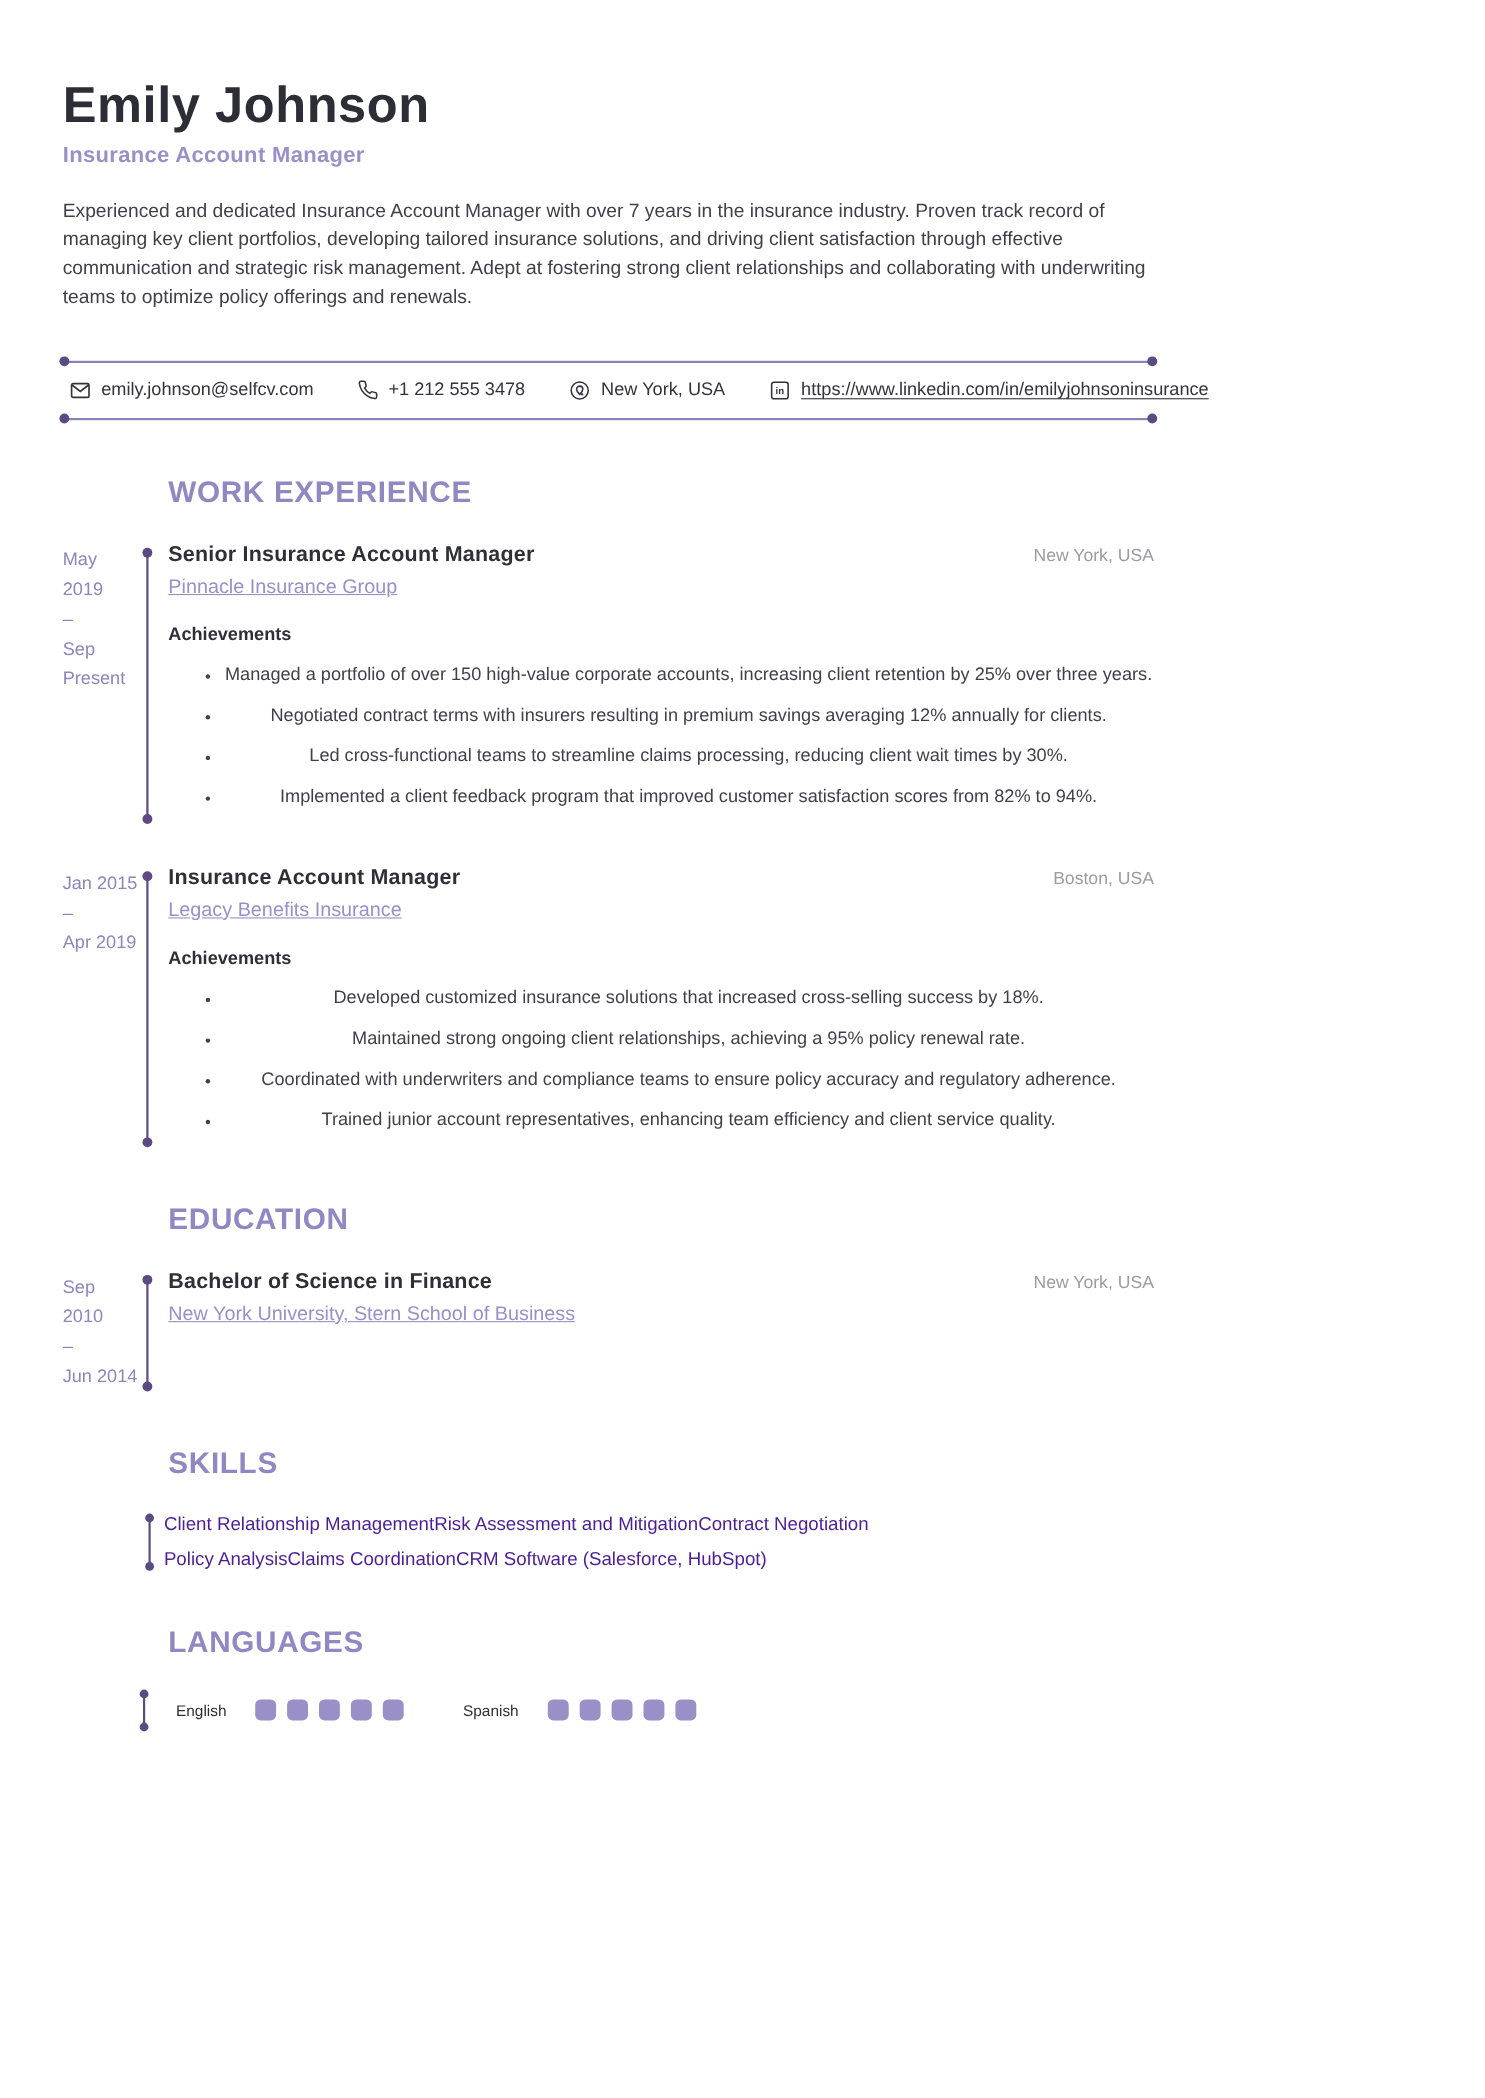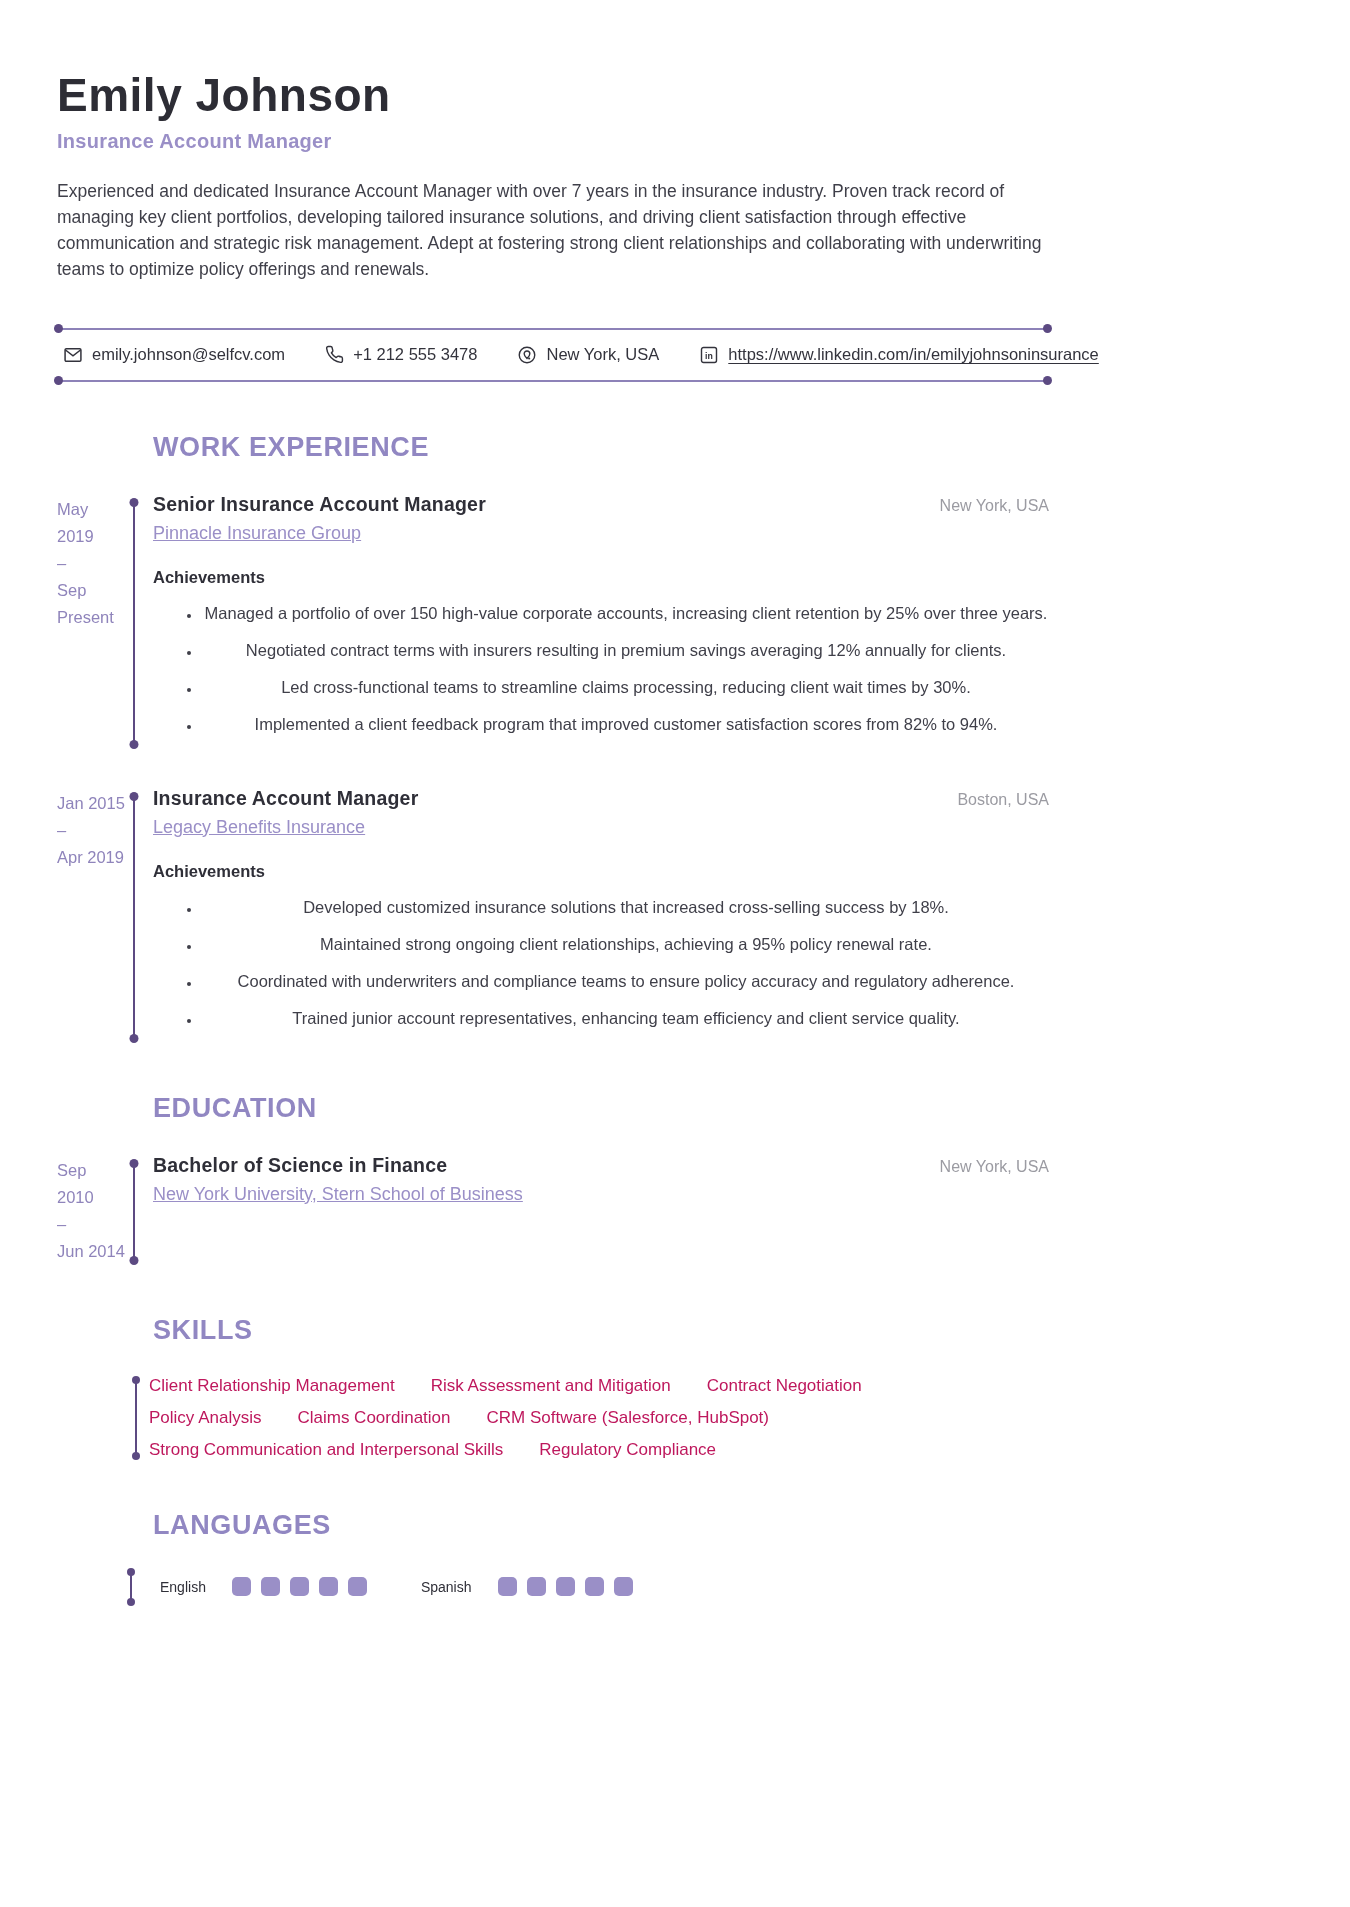--- a/index.html
+++ b/index.html
@@ -179,24 +179,23 @@
     left: -3px;
     width: 8px; height: 8px;
     border-radius: 50%;
     background: #5c4a82;
   }
   .lined-block .vdot-top { top: 0; }
   .lined-block .vdot-bottom { bottom: 0; }
 
   .skills-row {
     display: flex;
-    gap: 36px;
     margin-bottom: 12px;
     font-size: 17px;
-    color: #be185d;
+    color: #4c1d95;
   }
   .skills-row:last-child { margin-bottom: 0; }
   .skill-item { white-space: nowrap; }
 
   
   .lang-row {
     display: flex;
     align-items: center;
     gap: 26px;
     font-size: 14px;
@@ -375,24 +374,20 @@
         <div class="skills-row">
           <span class="skill-item">Client Relationship Management</span>
           <span class="skill-item">Risk Assessment and Mitigation</span>
           <span class="skill-item">Contract Negotiation</span>
         </div>
         <div class="skills-row">
           <span class="skill-item">Policy Analysis</span>
           <span class="skill-item">Claims Coordination</span>
           <span class="skill-item">CRM Software (Salesforce, HubSpot)</span>
         </div>
-        <div class="skills-row">
-          <span class="skill-item">Strong Communication and Interpersonal Skills</span>
-          <span class="skill-item">Regulatory Compliance</span>
-        </div>
       </div>
     </div>
 
     <div class="section">
       <h2 class="section-title">LANGUAGES</h2>
       <div class="lang-row" style="margin-left: 73px;">
         <span class="lang-line-wrap"></span>
         <span class="lang-group">
           <span>English</span>
           <span class="lang-squares">

